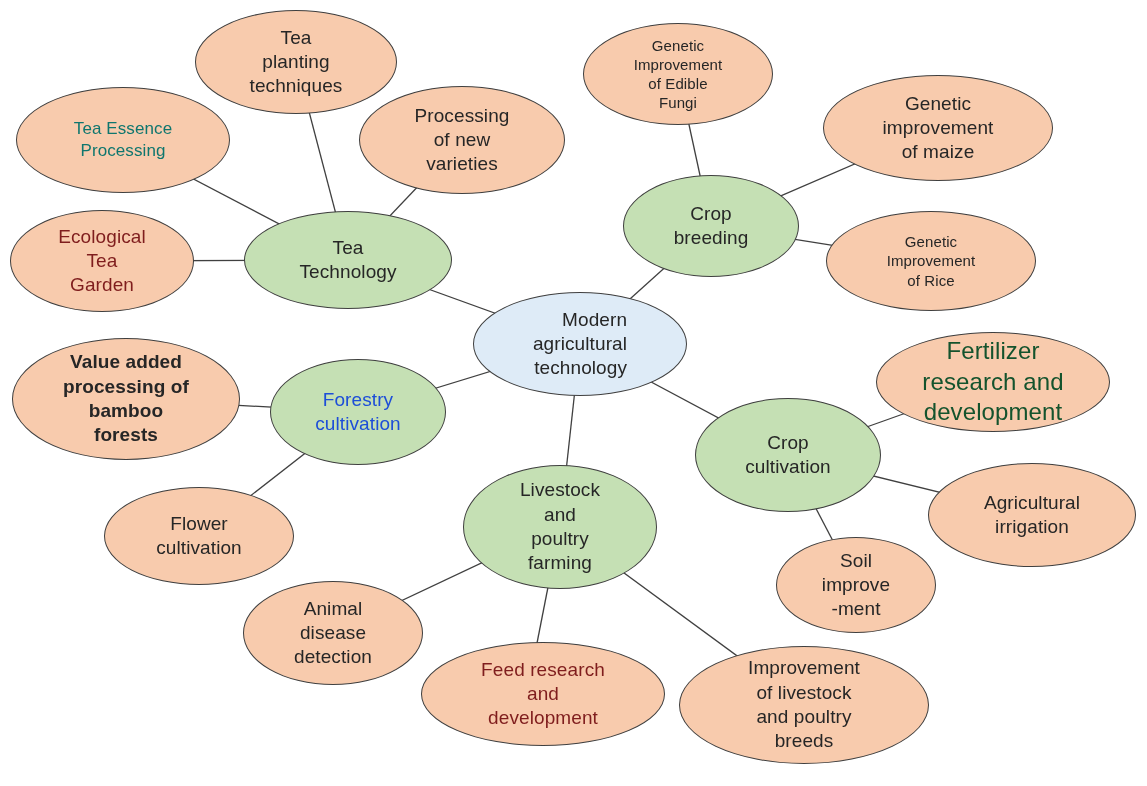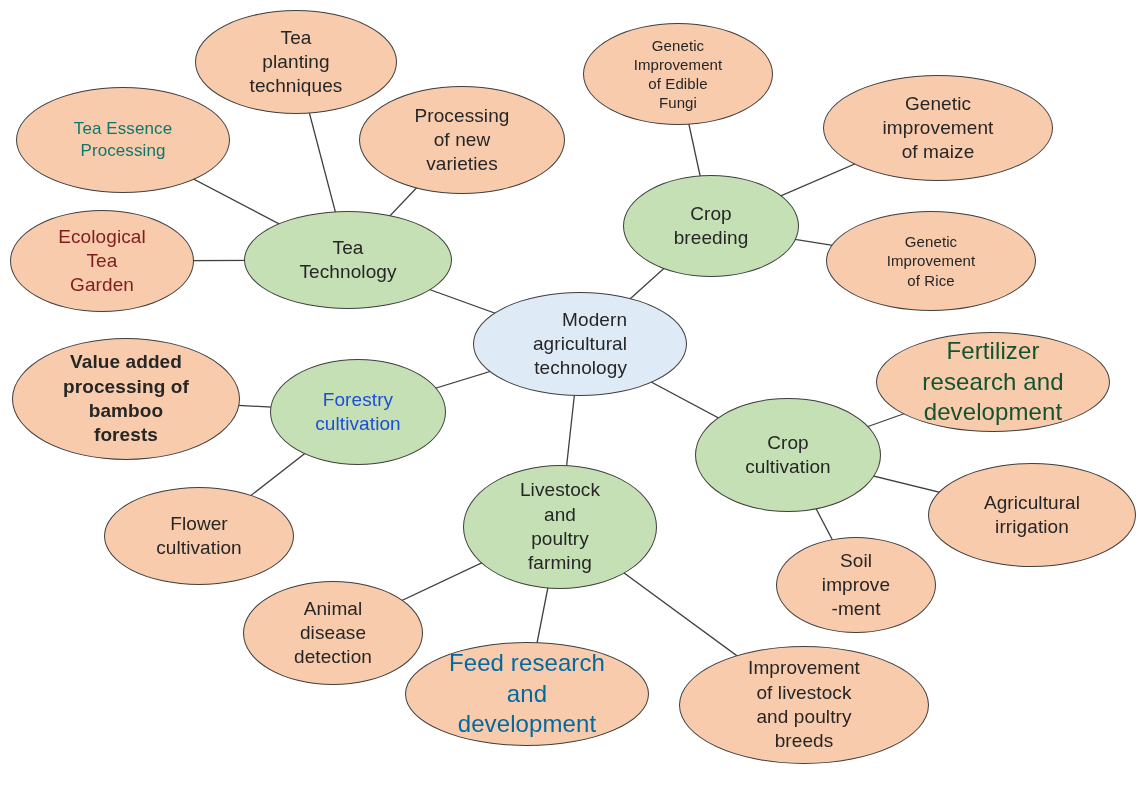--- a/index.html
+++ b/index.html
@@ -108,21 +108,21 @@
 research and
 development</div>
       <div class="node" style="left: 928px; top: 463px; width: 208px; height: 104px; font-size: 19px; background: rgb(248, 203, 173); border-color: rgb(63, 63, 63); color: rgb(38, 38, 38);">Agricultural
 irrigation</div>
       <div class="node" style="left: 776px; top: 537px; width: 160px; height: 96px; font-size: 19px; background: rgb(248, 203, 173); border-color: rgb(63, 63, 63); color: rgb(38, 38, 38);">Soil
 improve
 -ment</div>
       <div class="node" style="left: 243px; top: 581px; width: 180px; height: 104px; font-size: 19px; background: rgb(248, 203, 173); border-color: rgb(63, 63, 63); color: rgb(38, 38, 38);">Animal
 disease
 detection</div>
-      <div class="node" style="left: 405px; top: 642px; width: 244px; height: 104px; font-size: 24px; background: rgb(248, 203, 173); border-color: rgb(63, 63, 63); color: #0369a1;">Feed research
+      <div class="node" style="left: 421px; top: 642px; width: 244px; height: 104px; font-size: 19px; background: rgb(248, 203, 173); border-color: rgb(63, 63, 63); color: #7f1d1d;">Feed research
 and
 development</div>
       <div class="node" style="left: 679px; top: 646px; width: 250px; height: 118px; font-size: 19px; background: rgb(248, 203, 173); border-color: rgb(63, 63, 63); color: rgb(38, 38, 38);">Improvement
 of livestock
 and poultry
 breeds</div>
     </div>
 </div>
 
 </body></html>

